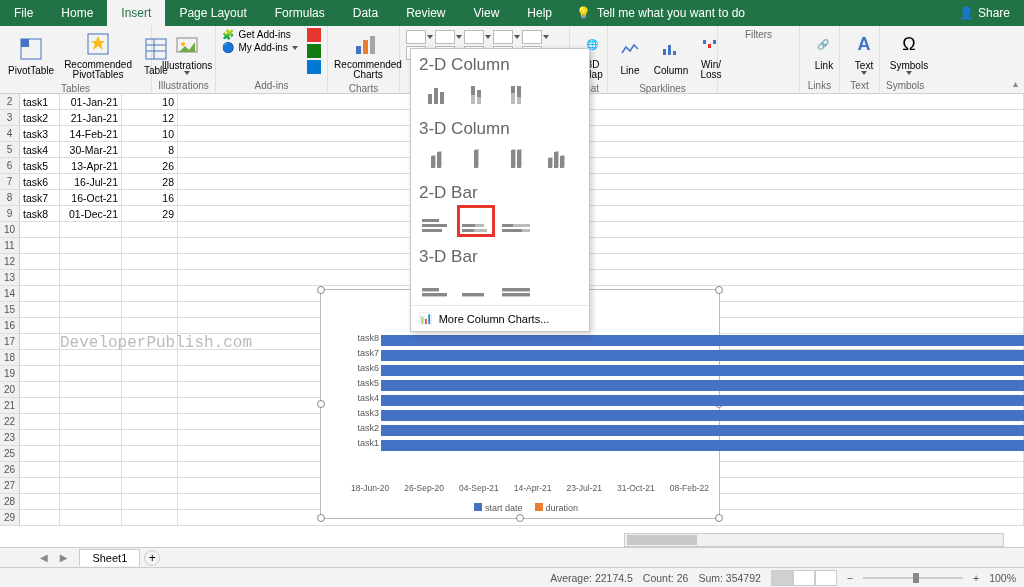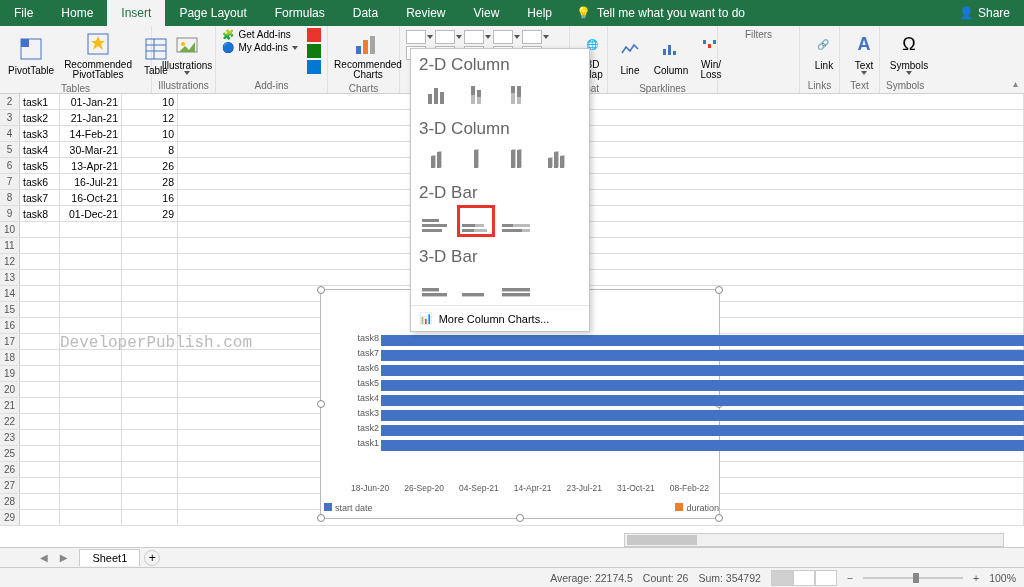--- a/index.html
+++ b/index.html
@@ -54,21 +54,21 @@
 .h-ml { left: -4px; top: 50%; margin-top: -4px; } .h-mr { right: -4px; top: 50%; margin-top: -4px; }
 .h-bl { left: -4px; bottom: -4px; } .h-bm { left: 50%; bottom: -4px; margin-left: -4px; } .h-br { right: -4px; bottom: -4px; }
 
 .chart-plot { position: absolute; left: 30px; top: 40px; right: 10px; bottom: 40px; }
 .bar-row { position: absolute; left: 30px; height: 11px; display: flex; }
 .bar-seg { height: 100%; }
 .s1 { background: #4472c4; }
 .s2 { background: #ed7d31; }
 .y-label { position: absolute; font-size: 9px; color: #595959; text-align: right; width: 28px; left: 0; }
 .x-axis { position: absolute; left: 30px; right: 10px; bottom: 25px; display: flex; justify-content: space-between; font-size: 8.5px; color: #595959; }
-.legend { position: absolute; bottom: 5px; left: 3px; right: 0; display: flex; justify-content: space-between; gap: 12px; font-size: 9px; color: #595959; }
+.legend { position: absolute; bottom: 5px; left: 12px; right: 0; display: flex; justify-content: center; gap: 12px; font-size: 9px; color: #595959; }
 .legend-sw { width: 8px; height: 8px; display: inline-block; margin-right: 3px; }
 
 
 .sheet-tabs { position: absolute; bottom: 20px; left: 0; right: 0; height: 20px; background: #f3f3f3; border-top: 1px solid #ccc; display: flex; align-items: center; padding-left: 40px; gap: 4px; }
 .sheet-tab { background: #fff; border: 1px solid #ccc; border-bottom: none; padding: 2px 12px; font-size: 11px; cursor: pointer; }
 .add-sheet { width: 16px; height: 16px; border: 1px solid #ccc; border-radius: 50%; display: flex; align-items: center; justify-content: center; font-size: 12px; cursor: pointer; }
 .hscroll { position: absolute; right: 20px; bottom: 20px; width: 380px; height: 14px; background: #f0f0f0; border: 1px solid #ccc; }
 .hscroll-thumb { position: absolute; left: 2px; top: 1px; width: 70px; height: 10px; background: #c8c8c8; }
 
 

